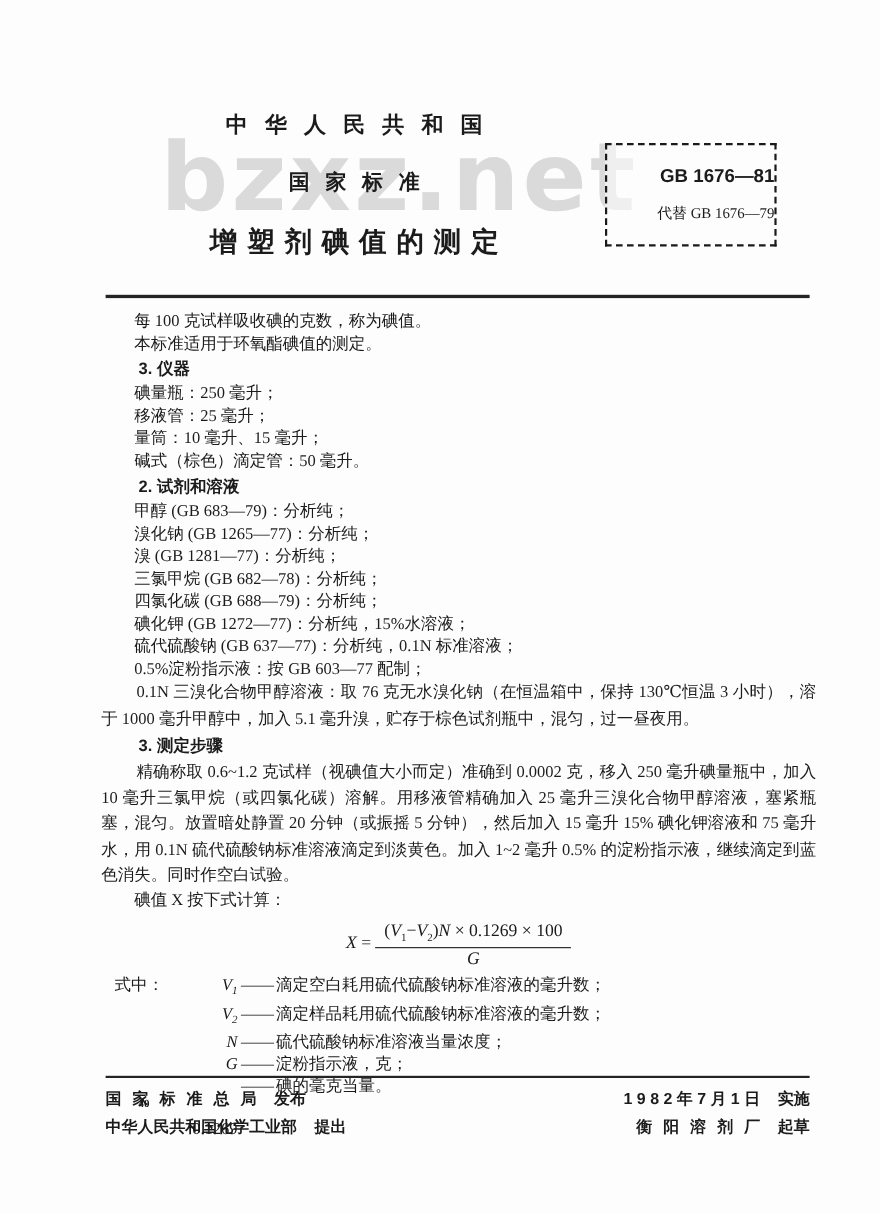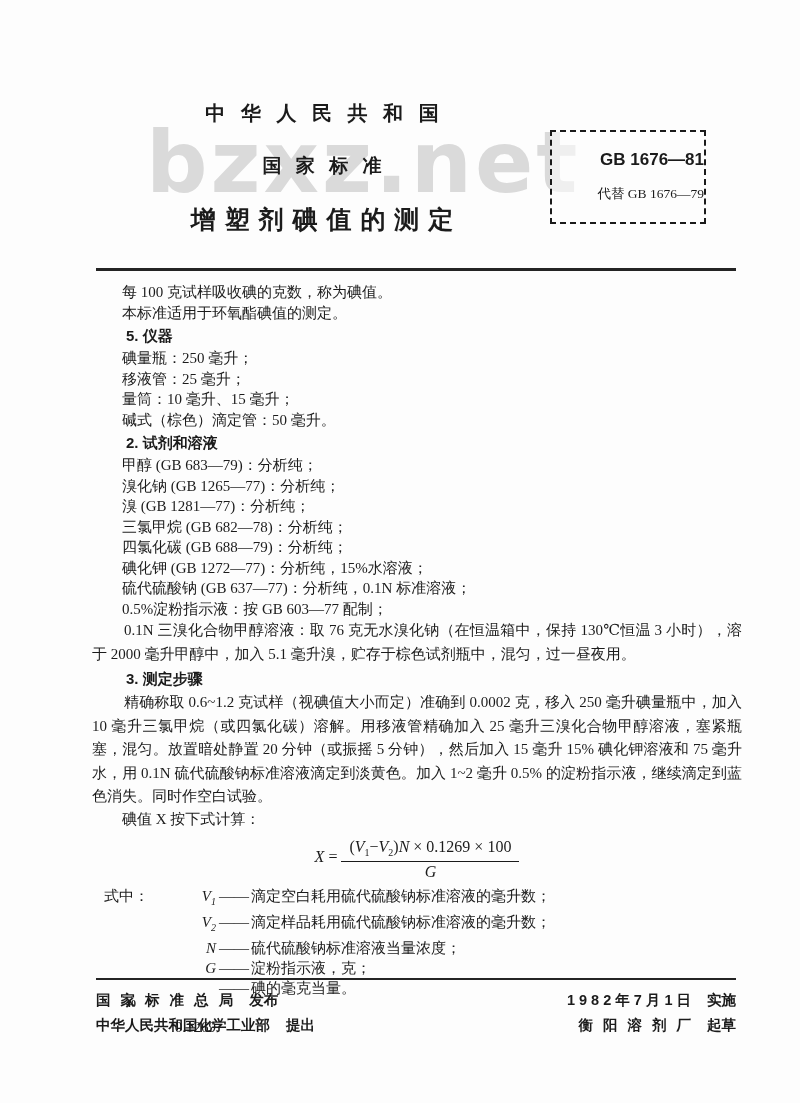--- a/index.html
+++ b/index.html
@@ -102,35 +102,35 @@
     <div class="std-code">GB 1676—81</div>
     <div class="std-replaces">代替 GB 1676—79</div>
   </div>
 
   <div class="rule rule-top"></div>
 
   <div class="body">
     <div id="lines">
         <div class="bl text">每 100 克试样吸收碘的克数，称为碘值。</div>
         <div class="bl text">本标准适用于环氧酯碘值的测定。</div>
-        <div class="bl heading">5. 仪器</div>
+        <div class="bl heading">3. 仪器</div>
         <div class="bl text">碘量瓶：250 毫升；</div>
         <div class="bl text">移液管：25 毫升；</div>
         <div class="bl text">量筒：10 毫升、15 毫升；</div>
         <div class="bl text">碱式（棕色）滴定管：50 毫升。</div>
         <div class="bl heading">2. 试剂和溶液</div>
         <div class="bl text">甲醇 (GB 683—79)：分析纯；</div>
         <div class="bl text">溴化钠 (GB 1265—77)：分析纯；</div>
         <div class="bl text">溴 (GB 1281—77)：分析纯；</div>
         <div class="bl text">三氯甲烷 (GB 682—78)：分析纯；</div>
         <div class="bl text">四氯化碳 (GB 688—79)：分析纯；</div>
         <div class="bl text">碘化钾 (GB 1272—77)：分析纯，15%水溶液；</div>
         <div class="bl text">硫代硫酸钠 (GB 637—77)：分析纯，0.1N 标准溶液；</div>
         <div class="bl text">0.5%淀粉指示液：按 GB 603—77 配制；</div>
-        <div class="bl para">0.1N 三溴化合物甲醇溶液：取 76 克无水溴化钠（在恒温箱中，保持 130℃恒温 3 小时），溶于 2000 毫升甲醇中，加入 5.1 毫升溴，贮存于棕色试剂瓶中，混匀，过一昼夜用。</div>
+        <div class="bl para">0.1N 三溴化合物甲醇溶液：取 76 克无水溴化钠（在恒温箱中，保持 130℃恒温 3 小时），溶于 1000 毫升甲醇中，加入 5.1 毫升溴，贮存于棕色试剂瓶中，混匀，过一昼夜用。</div>
         <div class="bl heading">3. 测定步骤</div>
         <div class="bl para">精确称取 0.6~1.2 克试样（视碘值大小而定）准确到 0.0002 克，移入 250 毫升碘量瓶中，加入 10 毫升三氯甲烷（或四氯化碳）溶解。用移液管精确加入 25 毫升三溴化合物甲醇溶液，塞紧瓶塞，混匀。放置暗处静置 20 分钟（或振摇 5 分钟），然后加入 15 毫升 15% 碘化钾溶液和 75 毫升水，用 0.1N 硫代硫酸钠标准溶液滴定到淡黄色。加入 1~2 毫升 0.5% 的淀粉指示液，继续滴定到蓝色消失。同时作空白试验。</div>
         <div class="bl text">碘值 X 按下式计算：</div>
       </div>
 
     <div class="formula">
       <span class="fvar">X</span><span class="feq">=</span><span class="frac"><span class="num"><span>(</span><span class="fvar">V</span><sub>1</sub><span>−</span><span class="fvar">V</span><sub>2</sub><span>)</span><span class="fvar">N</span><span> × 0.1269 × 100</span></span><span class="den"><span class="fvar">G</span></span></span>
     </div>
 
     <div class="where" id="where">

